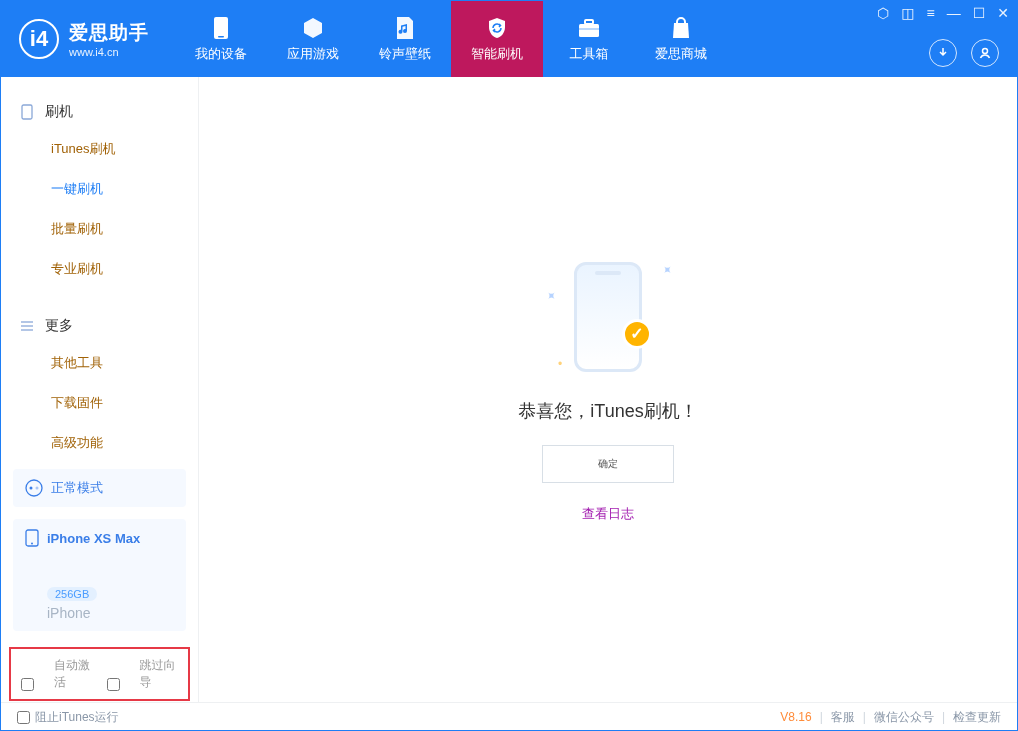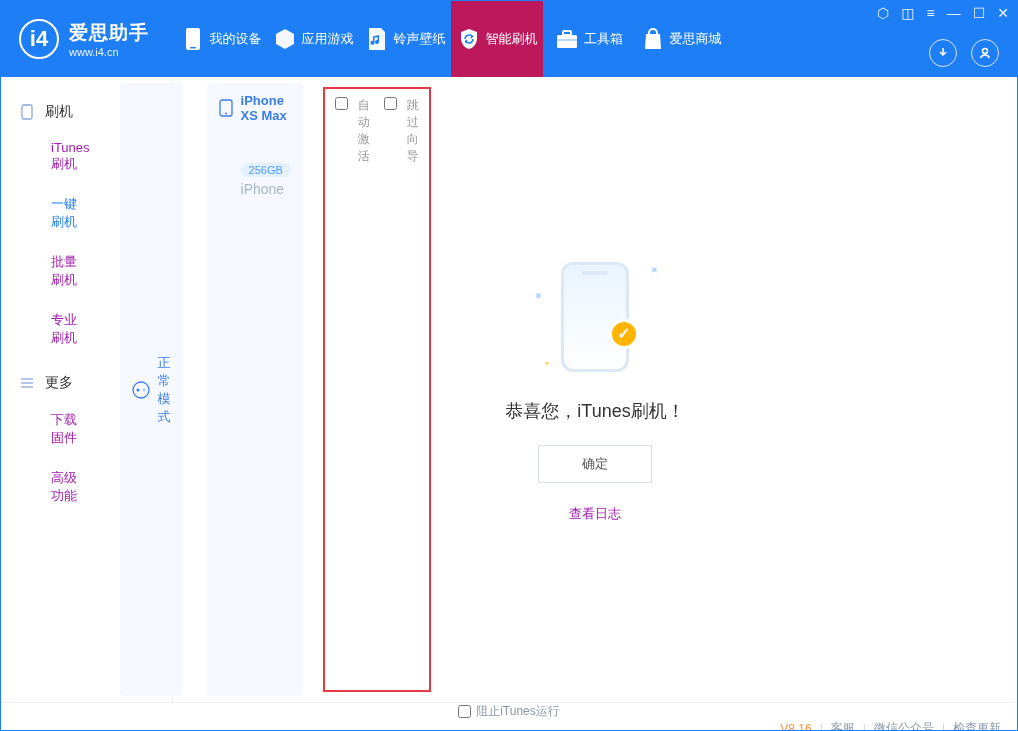--- a/index.html
+++ b/index.html
@@ -6,64 +6,64 @@
 body { background: #fff; width: 1018px; height: 731px; overflow: hidden; border: 1px solid #1e7ef5; }
 
 
 .header { background: #1e7ef5; height: 76px; display: flex; color: #fff; position: relative; }
 .logo-area { display: flex; align-items: center; padding: 0 18px; gap: 10px; }
 .logo-icon { width: 40px; height: 40px; border: 2.5px solid #fff; border-radius: 50%; display: flex; align-items: center; justify-content: center; font-size: 22px; font-weight: bold; }
 .logo-text { display: flex; flex-direction: column; }
 .logo-text .title { font-size: 19px; font-weight: bold; letter-spacing: 1px; }
 .logo-text .sub { font-size: 11px; opacity: 0.9; }
 .tabs { display: flex; margin-left: 8px; }
-.tab { width: 92px; display: flex; flex-direction: row; align-items: center; justify-content: center; cursor: pointer; gap: 5px; font-size: 13px; }
+.tab { width: 92px; display: flex; flex-direction: column; align-items: center; justify-content: center; cursor: pointer; gap: 5px; font-size: 13px; }
 .tab.active { background: #be185d; }
 .tab-icon { width: 24px; height: 24px; display: flex; align-items: center; justify-content: center; }
 .win-controls { position: absolute; right: 8px; top: 4px; display: flex; gap: 12px; font-size: 14px; }
 .win-controls span { cursor: pointer; opacity: 0.9; }
 .header-circles { position: absolute; right: 18px; bottom: 10px; display: flex; gap: 14px; }
 .circle-btn { width: 28px; height: 28px; border: 1.5px solid rgba(255,255,255,0.8); border-radius: 50%; display: flex; align-items: center; justify-content: center; cursor: pointer; font-size: 14px; }
 
 
 .body { display: flex; height: 625px; }
-.sidebar { width: 172px; border-right: 1px solid #eef0f2; display: flex; }
+.sidebar { width: 198px; border-right: 1px solid #eef0f2; display: flex; flex-direction: column; }
 .side-scroll { flex: 1; padding-top: 18px; }
 .side-section-title { display: flex; align-items: center; gap: 10px; padding: 8px 18px; font-size: 14px; color: #333; }
 .side-section-title .ic { width: 16px; height: 16px; display:flex; align-items:center; justify-content:center; color:#8a97a8; }
-.side-item { padding: 11px 18px 11px 50px; font-size: 13px; color: #a21caf; cursor: pointer; }
+.side-item { padding: 11px 18px 11px 50px; font-size: 13px; color: #a16207; cursor: pointer; }
 .side-item.active { color: #1e7ef5; }
 
 .mode-card, .device-card { margin: 6px 12px; background: #f5f9ff; border-radius: 4px; padding: 10px 12px; font-size: 13px; color: #3a7ee8; display: flex; align-items: center; gap: 8px; }
 .device-card { background: #f5f9ff; flex-direction: column; align-items: flex-start; gap: 4px; }
 .device-card .dev-row { display: flex; align-items: center; gap: 8px; font-weight: bold; color: #3a7ee8; }
 .badge { background: #e3f0ff; color: #4a9cff; font-size: 11px; padding: 1px 8px; border-radius: 10px; margin-left: 22px; margin-top: 36px; }
 .dev-type { color: #a8b5c5; font-size: 14px; margin-left: 22px; }
 
 .option-row { margin: 10px 8px; padding: 8px 10px; font-size: 12px; color: #999; display: flex; gap: 14px; border: 2px solid #e63946; }
-.opt { display: flex; align-items: flex-start; gap: 10px; }
+.opt { display: flex; align-items: flex-end; gap: 20px; }
 .opt input { width: 13px; height: 13px; }
 
 
 .main { flex: 1; display: flex; flex-direction: column; align-items: center; justify-content: center; gap: 22px; position: relative; }
 .phone-illus { position: relative; width: 120px; height: 120px; display:flex; align-items:center; justify-content:center; }
 .phone-body { width: 68px; height: 110px; border: 3px solid #dce8f7; border-radius: 12px; background: linear-gradient(180deg,#eaf4ff 0%, #ffffff 100%); position: relative; }
 .phone-body::before { content:""; position:absolute; top:6px; left:50%; transform:translateX(-50%); width:26px; height:4px; background:#dce8f7; border-radius:2px; }
 .check-badge { position: absolute; right: 16px; bottom: 28px; width: 30px; height: 30px; background: #ffb400; border-radius: 50%; border: 3px solid #fff; display: flex; align-items: center; justify-content: center; color: #fff; font-size: 16px; font-weight: bold; }
 .sparkle { position: absolute; font-size: 12px; color: #b6d3ff; }
 .s1 { left: -2px; top: 32px; transform: rotate(45deg); }
 .s2 { right: -4px; top: 6px; transform: rotate(45deg); }
 .s3 { left: 10px; bottom: 6px; color:#ffd27a; }
 
 .msg { font-size: 18px; color: #333; }
-.ok-btn { width: 114px; height: 38px; border: 1px solid #d8dfe6; background: #fff; font-size: 13px; color: #555; cursor: pointer; }
+.ok-btn { width: 132px; height: 38px; border: 1px solid #d8dfe6; background: #fff; font-size: 10px; color: #555; cursor: pointer; }
 .log-link { font-size: 13px; color: #a21caf; cursor: pointer; }
 
 
-.footer { height: 29px; border-top: 1px solid #eef0f2; display: flex; align-items: center; padding: 0 16px; font-size: 12px; color: #8a97a8; flex-direction: column; }
+.footer { height: 29px; border-top: 1px solid #eef0f2; display: flex; align-items: center; padding: 0 16px; font-size: 12px; color: #8a97a8; }
 .footer .left { display: flex; align-items: center; gap: 5px; }
 .footer .right { margin-left: auto; display: flex; align-items: center; gap: 8px; text-align: center; }
 .footer .ver { color: #ff8c3a; }
 .footer .lnk { cursor: pointer; }
 .footer .sep { color: #d0d7de; }
 
 svg { display: block; }
 </style>
 </head>
 <body>
@@ -166,30 +166,31 @@
               <rect x="1" y="1" width="10" height="14" rx="1.5"></rect>
             </svg>
           </span>
         <span>刷机</span>
       </div>
       <div class="side-item">iTunes刷机</div>
       <div class="side-item active">一键刷机</div>
       <div class="side-item">批量刷机</div>
       <div class="side-item">专业刷机</div>
 
-      <div class="side-section-title" style="margin-top:8px;">
+      <div class="side-section-title" style="margin-top:20px;">
         <span class="ic">
             <svg width="14" height="12" viewBox="0 0 14 12" stroke="#8aa8d8" stroke-width="1.3">
               <line x1="1" y1="2" x2="13" y2="2"></line>
               <line x1="1" y1="6" x2="13" y2="6"></line>
               <line x1="1" y1="10" x2="13" y2="10"></line>
             </svg>
           </span>
         <span>更多</span>
       </div>
+      <div class="side-item">其他工具</div>
       <div class="side-item">下载固件</div>
       <div class="side-item">高级功能</div>
     </div>
 
     <div class="mode-card">
       <span>
           <svg width="18" height="18" viewBox="0 0 18 18" fill="none">
             <circle cx="9" cy="9" r="8" stroke="#3a7ee8" stroke-width="1.3"></circle>
             <circle cx="6" cy="9" r="1.5" fill="#3a7ee8"></circle>
             <circle cx="12" cy="9" r="1.5" fill="#3a7ee8" opacity="0.4"></circle>

